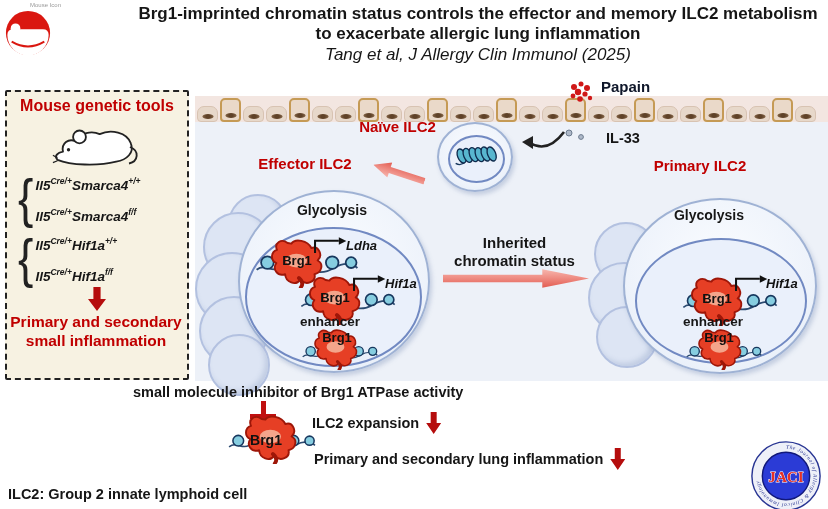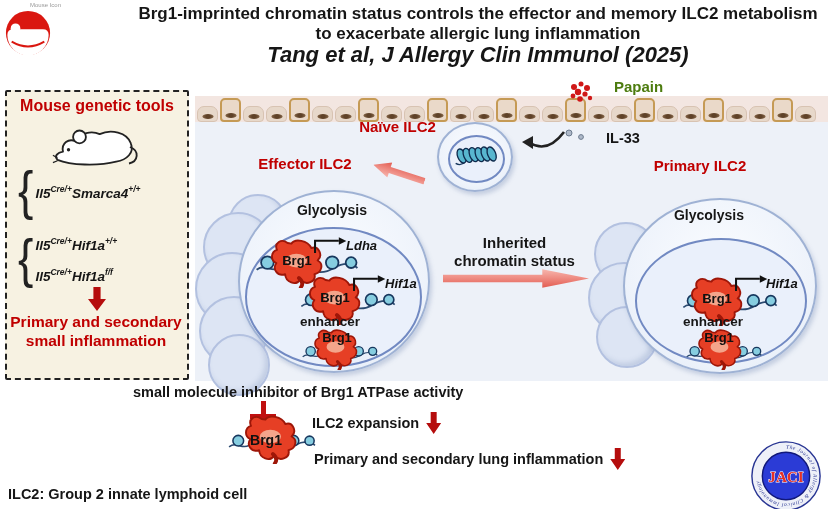--- a/index.html
+++ b/index.html
@@ -3,21 +3,21 @@
 <meta charset="utf-8">
 <style>
   html,body{margin:0;padding:0;background:#fff;}
   .stage{position:relative;width:828px;height:509px;background:#fff;overflow:hidden;
          font-family:"Liberation Sans",sans-serif;color:#111;}
   .abs{position:absolute;}
 
   
   .title-block{left:128px;top:4px;width:700px;text-align:center;}
   .title-line{font-size:17px;font-weight:bold;line-height:20px;color:#161616;}
-  .citation{font-size:22px;font-weight:bold;font-style:italic;line-height:21px;color:#161616;}
+  .citation{font-size:17px;font-weight:normal;font-style:italic;line-height:21px;color:#161616;}
   .mouse-caption{left:30px;top:2px;font-size:6px;color:#999;}
   .mouse-logo{left:4px;top:9px;}
 
   
   .panel{left:195px;top:96px;width:633px;height:285px;background:#edf1f8;}
   .ep-strip{left:195px;top:96px;width:633px;height:26px;background:#f3e6e1;
             display:flex;align-items:flex-end;gap:2px;overflow:hidden;padding-left:2px;box-sizing:border-box;}
   .ep-cell{position:relative;flex:0 0 auto;box-sizing:border-box;}
   .ep-cell.tall{width:21px;height:24px;background:#ead9c9;border:2px solid #c59a55;border-radius:5px 5px 4px 4px;}
   .ep-cell.short{width:21px;height:16px;background:#e7d8ca;border:1.5px solid #d8c3b2;border-radius:7px 7px 4px 4px;}
@@ -33,21 +33,21 @@
   .geno-group{left:18px;display:flex;align-items:center;gap:2px;}
   .brace{font-size:46px;font-weight:400;color:#222;transform:scaleY(1.15);line-height:46px;}
   .geno{font-size:13.5px;font-weight:bold;font-style:italic;color:#161616;line-height:26px;white-space:nowrap;}
   .geno sup{font-size:8.5px;}
   .box-arrow{left:88px;top:287px;}
   .outcome{left:10px;top:312px;width:172px;text-align:center;font-size:15.5px;font-weight:bold;
            color:#c00000;line-height:19px;}
 
   
   .red-label{font-size:15px;font-weight:bold;color:#c00000;text-align:center;}
-  .papain-label{left:614px;top:78px;font-size:15px;font-weight:bold;color:#4d7c0f;}
+  .papain-label{left:601px;top:78px;font-size:15px;font-weight:bold;color:#0f172a;}
   .il33-label{left:606px;top:130px;font-size:14.5px;font-weight:bold;color:#161616;}
 
   
   .cell-body{border-radius:50%;border:2px solid #9fb2d4;box-sizing:border-box;
              background:radial-gradient(circle at 50% 40%, #fafcff 0%, #eef3fb 65%, #dde7f5 100%);
              box-shadow:2px 3px 4px rgba(120,140,180,.35);}
   .nucleus{border-radius:50%;border:2px solid #7189c2;box-sizing:border-box;background:#eaf0fb;}
   .crescent{border-radius:50%;border:2px solid #b3c1e0;background:#dde5f4;box-sizing:border-box;
             box-shadow:inset -3px -3px 5px rgba(130,150,190,.3);}
   .glyco{font-size:14px;font-weight:bold;color:#161616;text-align:center;}
@@ -359,20 +359,21 @@
       <circle cx="18" cy="29" r="1.8" fill="#222"></circle>
       <path d="M6,38 l-5,-3 M6,41 l-5,2" stroke="#222" stroke-width="1.3"></path>
       <path d="M85,26 C96,30 94,42 84,44" fill="none" stroke="#222" stroke-width="2"></path>
     </svg>
   </div>
 
   <div class="abs geno-group" style="top:168px;">
     <span class="brace">{</span>
     <span>
       <div class="geno"><span>Il5</span><sup>Cre/+</sup><span>Smarca4</span><sup>+/+</sup></div>
+      <div class="geno"><span>Il5</span><sup>Cre/+</sup><span>Smarca4</span><sup>f/f</sup></div>
     </span>
   </div>
   <div class="abs geno-group" style="top:228px;">
     <span class="brace">{</span>
     <span>
       <div class="geno"><span>Il5</span><sup>Cre/+</sup><span>Hif1a</span><sup>+/+</sup></div>
       <div class="geno"><span>Il5</span><sup>Cre/+</sup><span>Hif1a</span><sup>f/f</sup></div>
     </span>
   </div>
   <div class="abs red-darr box-arrow" style="width:18px;height:24px;"></div>

